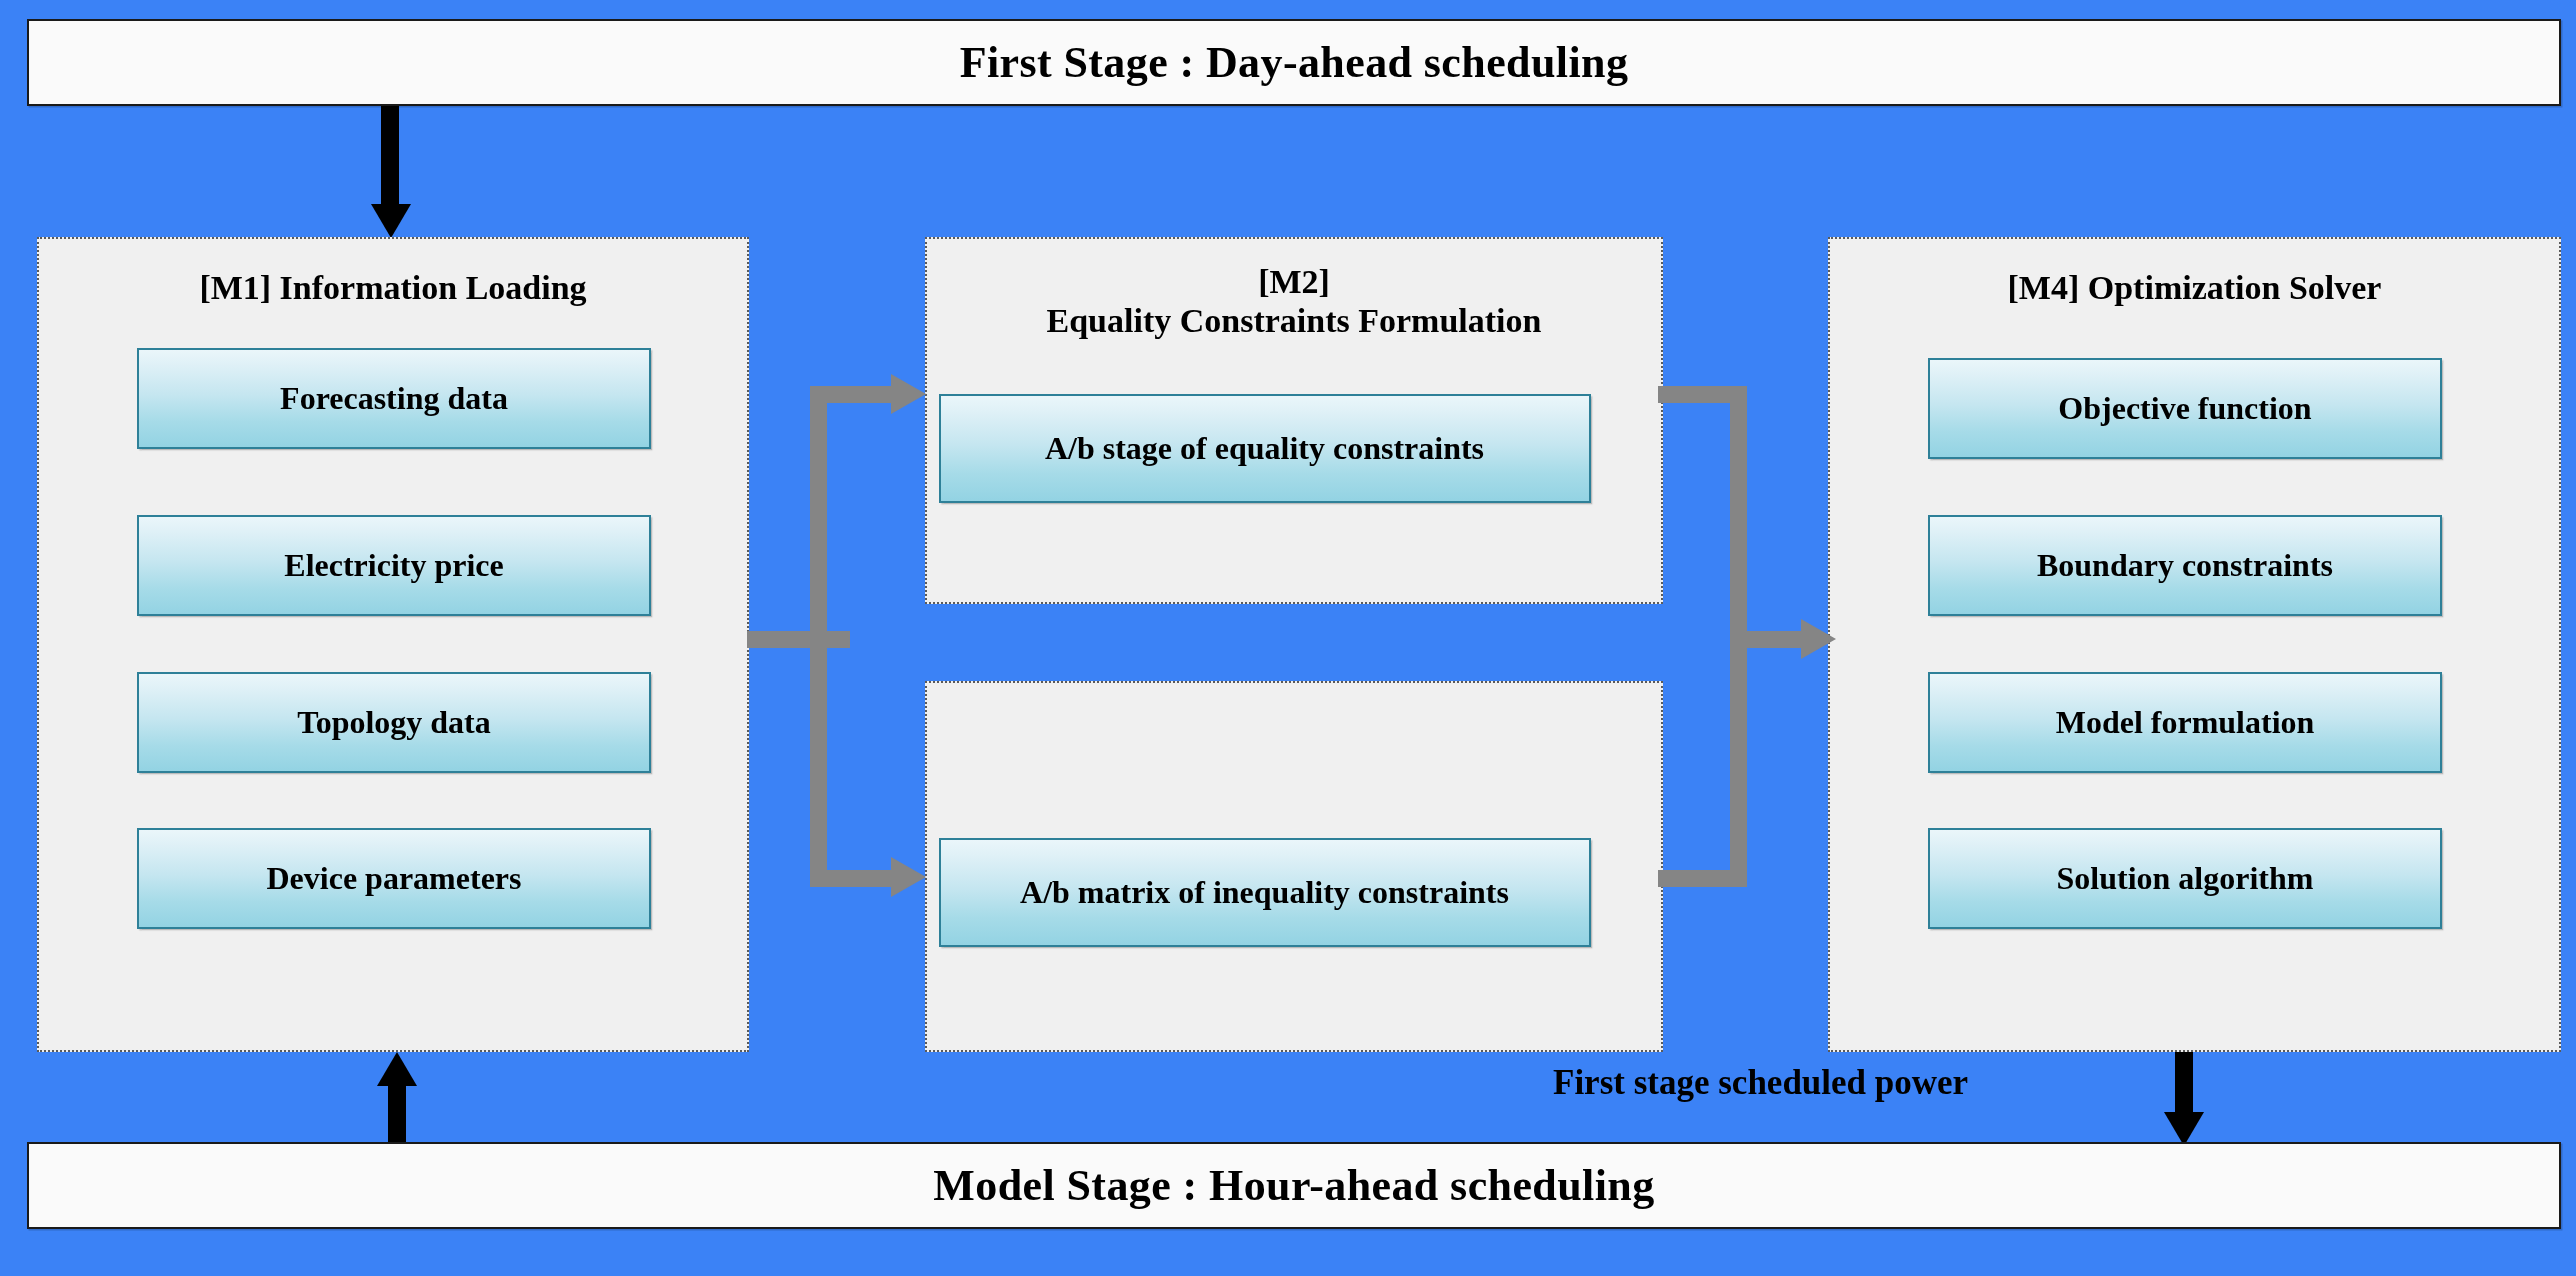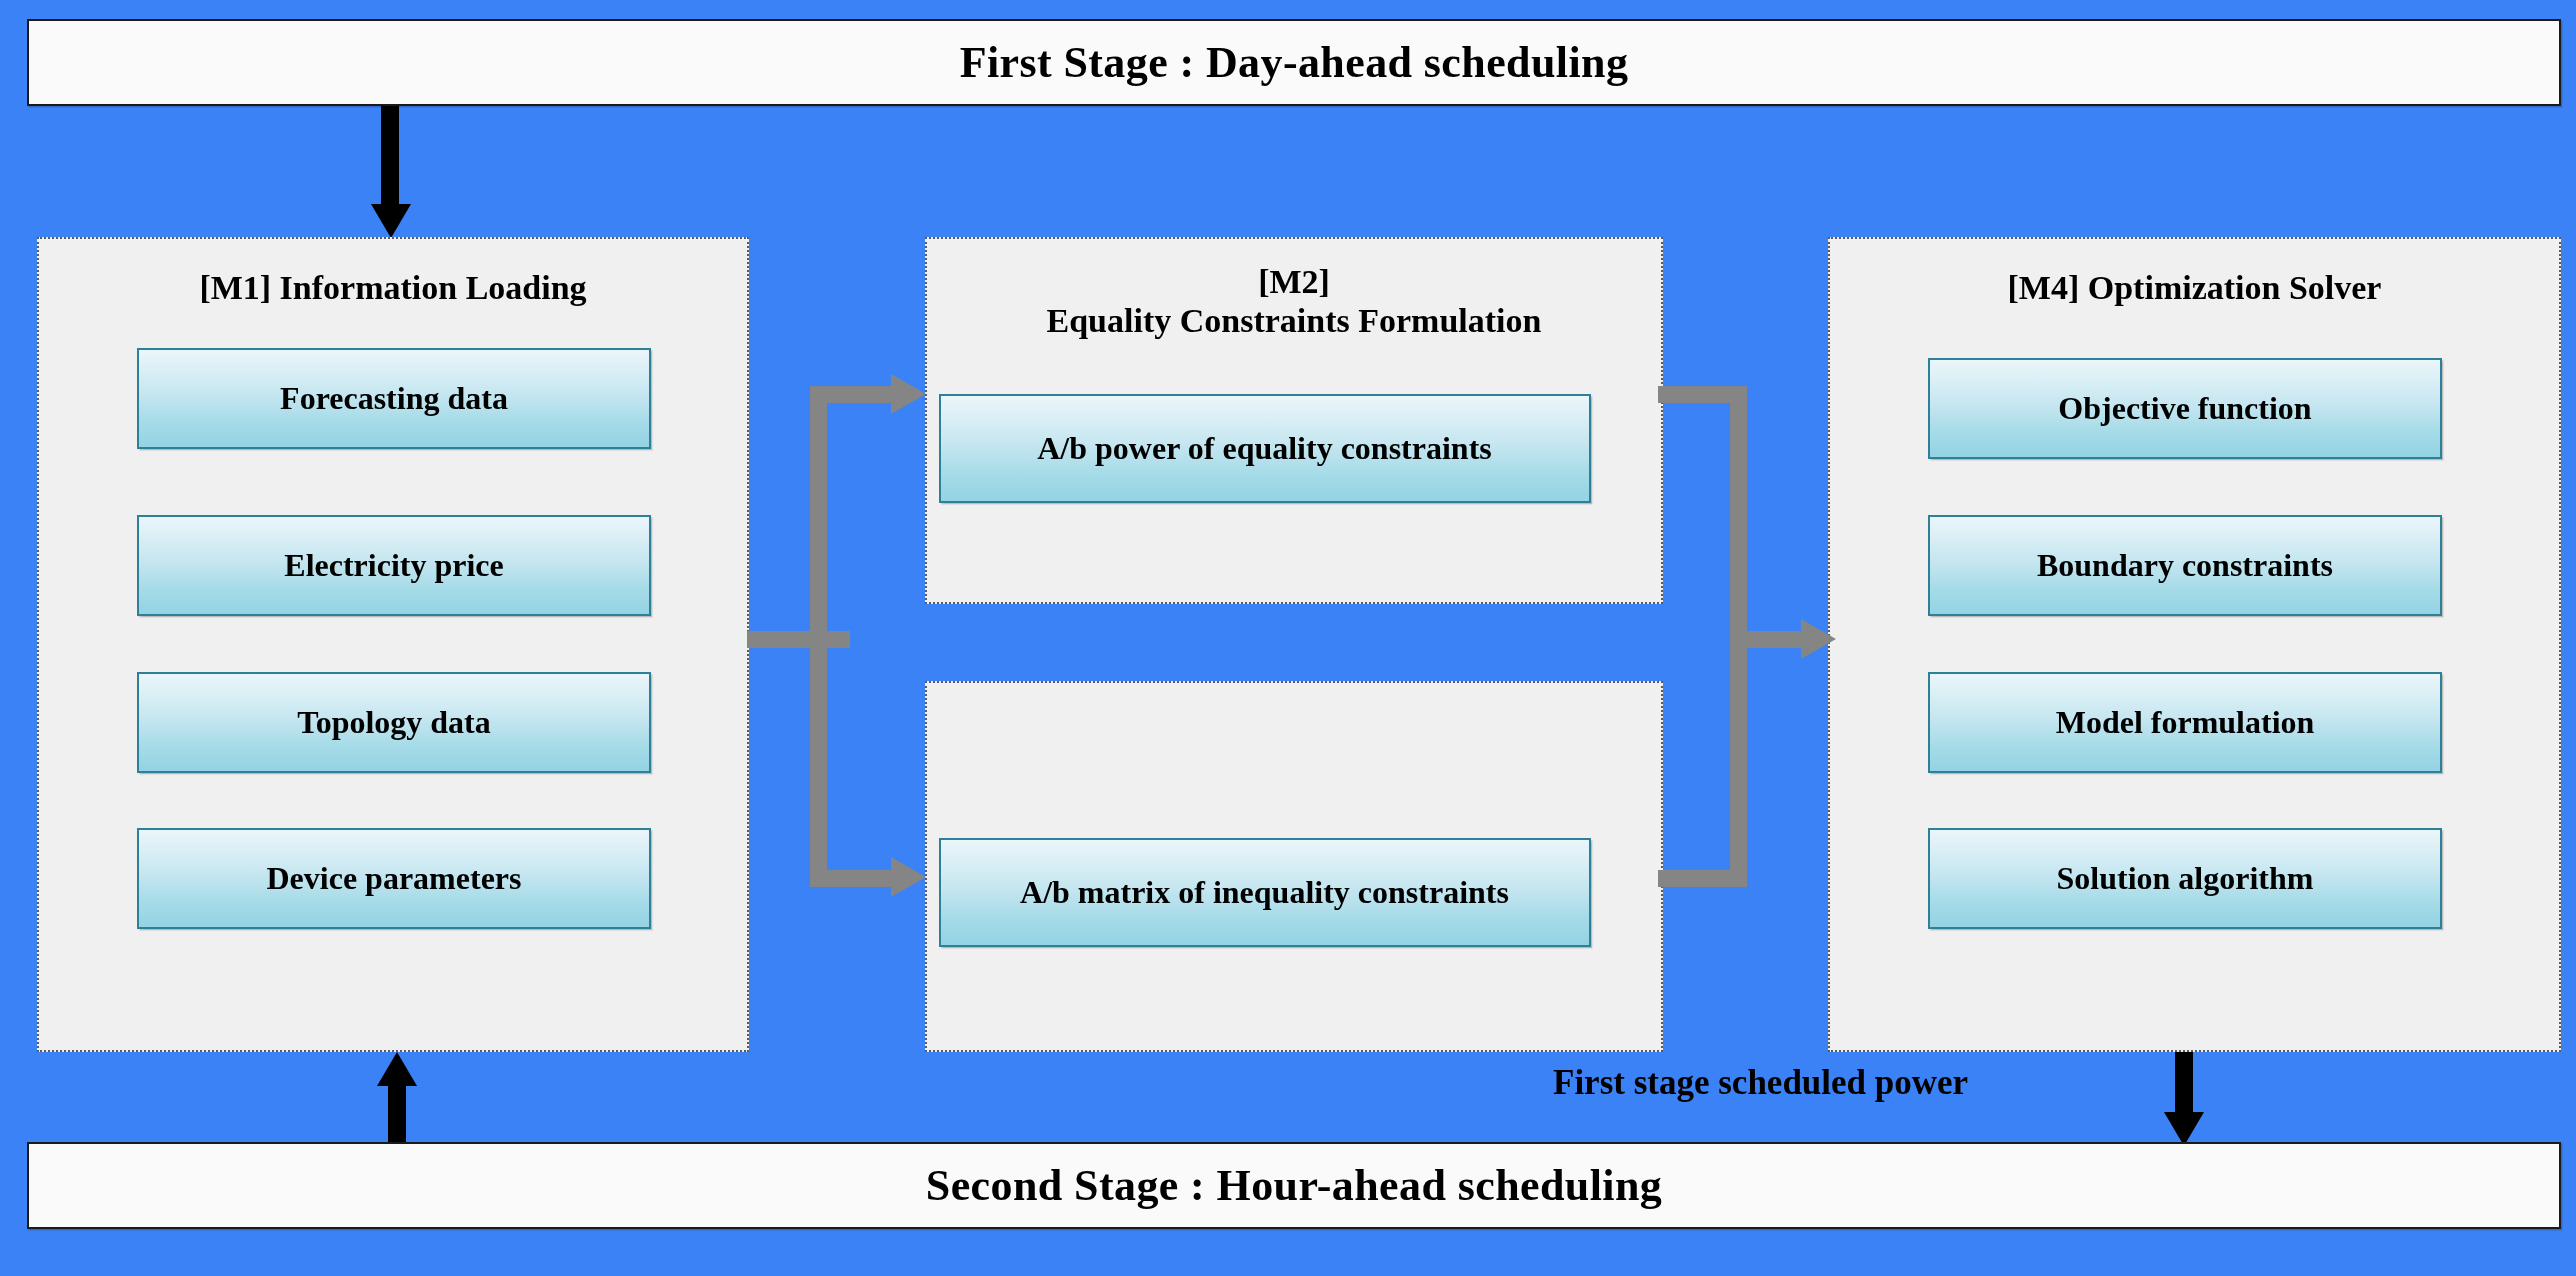--- a/index.html
+++ b/index.html
@@ -168,21 +168,21 @@
     </div>
   </div>
 
   <div class="module-panel" id="panel-m2">
     <div class="module-title" style="top:23px;">
       <span class="tline">[M2]</span>
       <span class="tline">Equality Constraints Formulation</span>
     </div>
 
     <div class="item-box" style="left:11.5px; top:155px; width:652px; height:109px;">
-      <span class="item-text">A/b power of equality constraints</span>
+      <span class="item-text">A/b stage of equality constraints</span>
     </div>
   </div>
 
   <div class="module-panel" id="panel-m3">
 
     <div class="item-box" style="left:11.5px; top:155px; width:652px; height:109px;">
       <span class="item-text">A/b matrix of inequality constraints</span>
     </div>
   </div>
 
@@ -226,17 +226,17 @@
 
   <span class="edge-caption" style="left:1553px; top:1063px;">First stage scheduled power</span>
 
   <div class="black-line" style="left:2175px; top:1052px; width:18.4px; height:63px;"></div>
   <div class="arrow-head-down" style="left:2164px; top:1112px;"></div>
 
   <div class="black-line" style="left:388px; top:1086px; width:18.4px; height:57px;"></div>
   <div class="arrow-head-up" style="left:377px; top:1052px;"></div>
 
   <div class="stage-banner" id="banner-second">
-    <span class="stage-text">Second Stage : Hour-ahead scheduling</span>
+    <span class="stage-text">Model Stage : Hour-ahead scheduling</span>
   </div>
 
 </div>
 
 
 </body></html>

